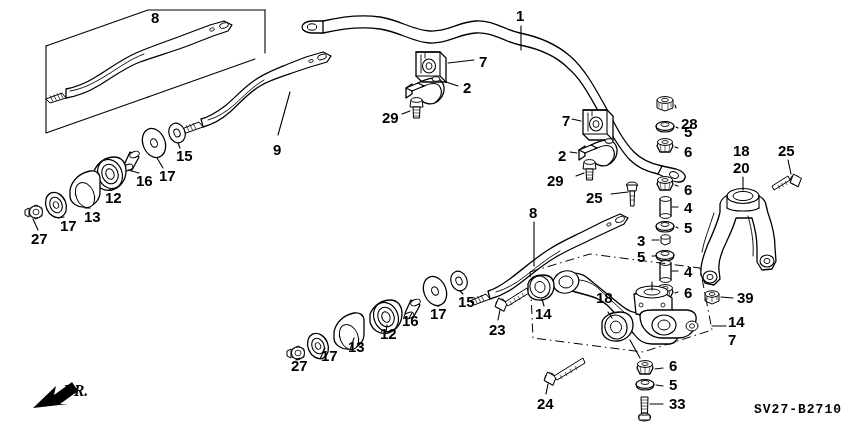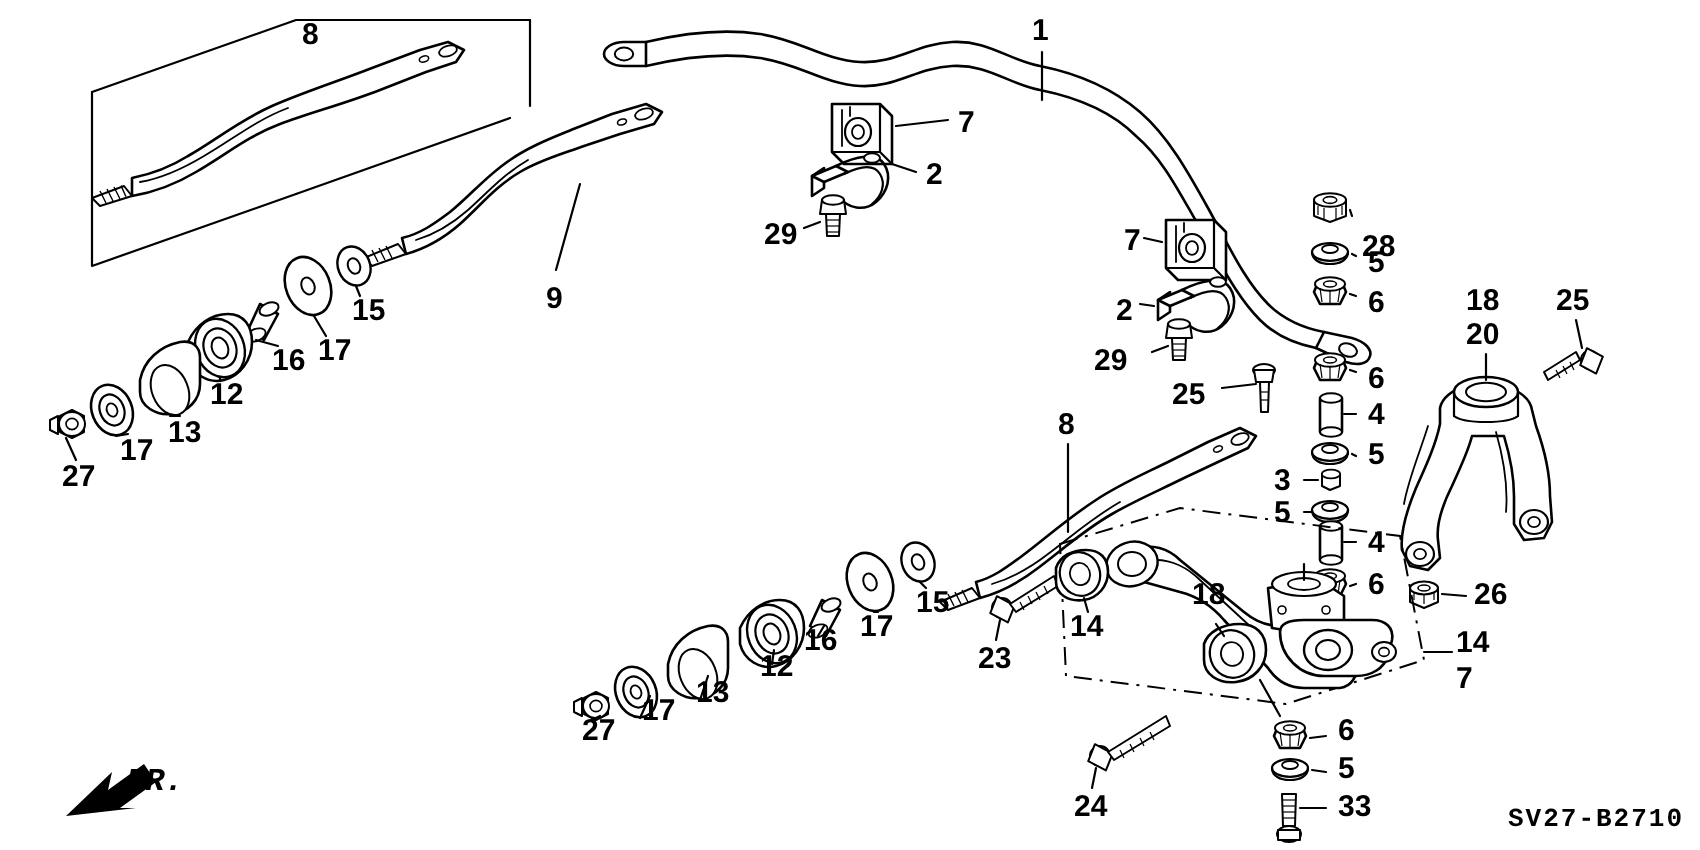--- a/index.html
+++ b/index.html
@@ -13,21 +13,21 @@
     font-size:15px;font-weight:700;color:#000;line-height:1;
     white-space:nowrap;letter-spacing:0px;
   }
   #diagcode{
     position:absolute;right:8px;bottom:8px;
     font-family:"Liberation Mono", monospace;
     font-size:13px;font-weight:700;letter-spacing:1px;color:#000;margin-top:36px;
   }
   #frlabel{
     position:absolute;left:63px;top:382px;
-    font-family:Liberation Mono, monospace;
+    font-family:Liberation Serif, serif;
     font-size:16px;font-weight:700;font-style:italic;color:#000;
   }
 </style>
 </head>
 <body>
 
 <div id="root">
 
   <svg id="art" viewBox="0 0 850 425">
     <defs>
@@ -562,21 +562,21 @@
   <div class="cal" style="left:458px;top:294px;">15</div>
   <div class="cal" style="left:430px;top:306px;">17</div>
   <div class="cal" style="left:402px;top:313px;">16</div>
   <div class="cal" style="left:380px;top:326px;">12</div>
   <div class="cal" style="left:348px;top:339px;">13</div>
   <div class="cal" style="left:321px;top:348px;">17</div>
   <div class="cal" style="left:291px;top:358px;">27</div>
   <div class="cal" style="left:489px;top:322px;">23</div>
   <div class="cal" style="left:535px;top:306px;text-align:center;">14</div>
   <div class="cal" style="left:596px;top:290px;">18</div>
-  <div class="cal" style="left:737px;top:290px;">26</div>
+  <div class="cal" style="left:737px;top:290px;">39</div>
   <div class="cal" style="left:728px;top:314px;">14</div>
   <div class="cal" style="left:728px;top:332px;">7</div>
   <div class="cal" style="left:669px;top:358px;">6</div>
   <div class="cal" style="left:669px;top:377px;">5</div>
   <div class="cal" style="left:669px;top:396px;">33</div>
   <div class="cal" style="left:537px;top:396px;">24</div>
 
   <div id="frlabel">FR.</div>
   <div id="diagcode">SV27-B2710</div>
 

